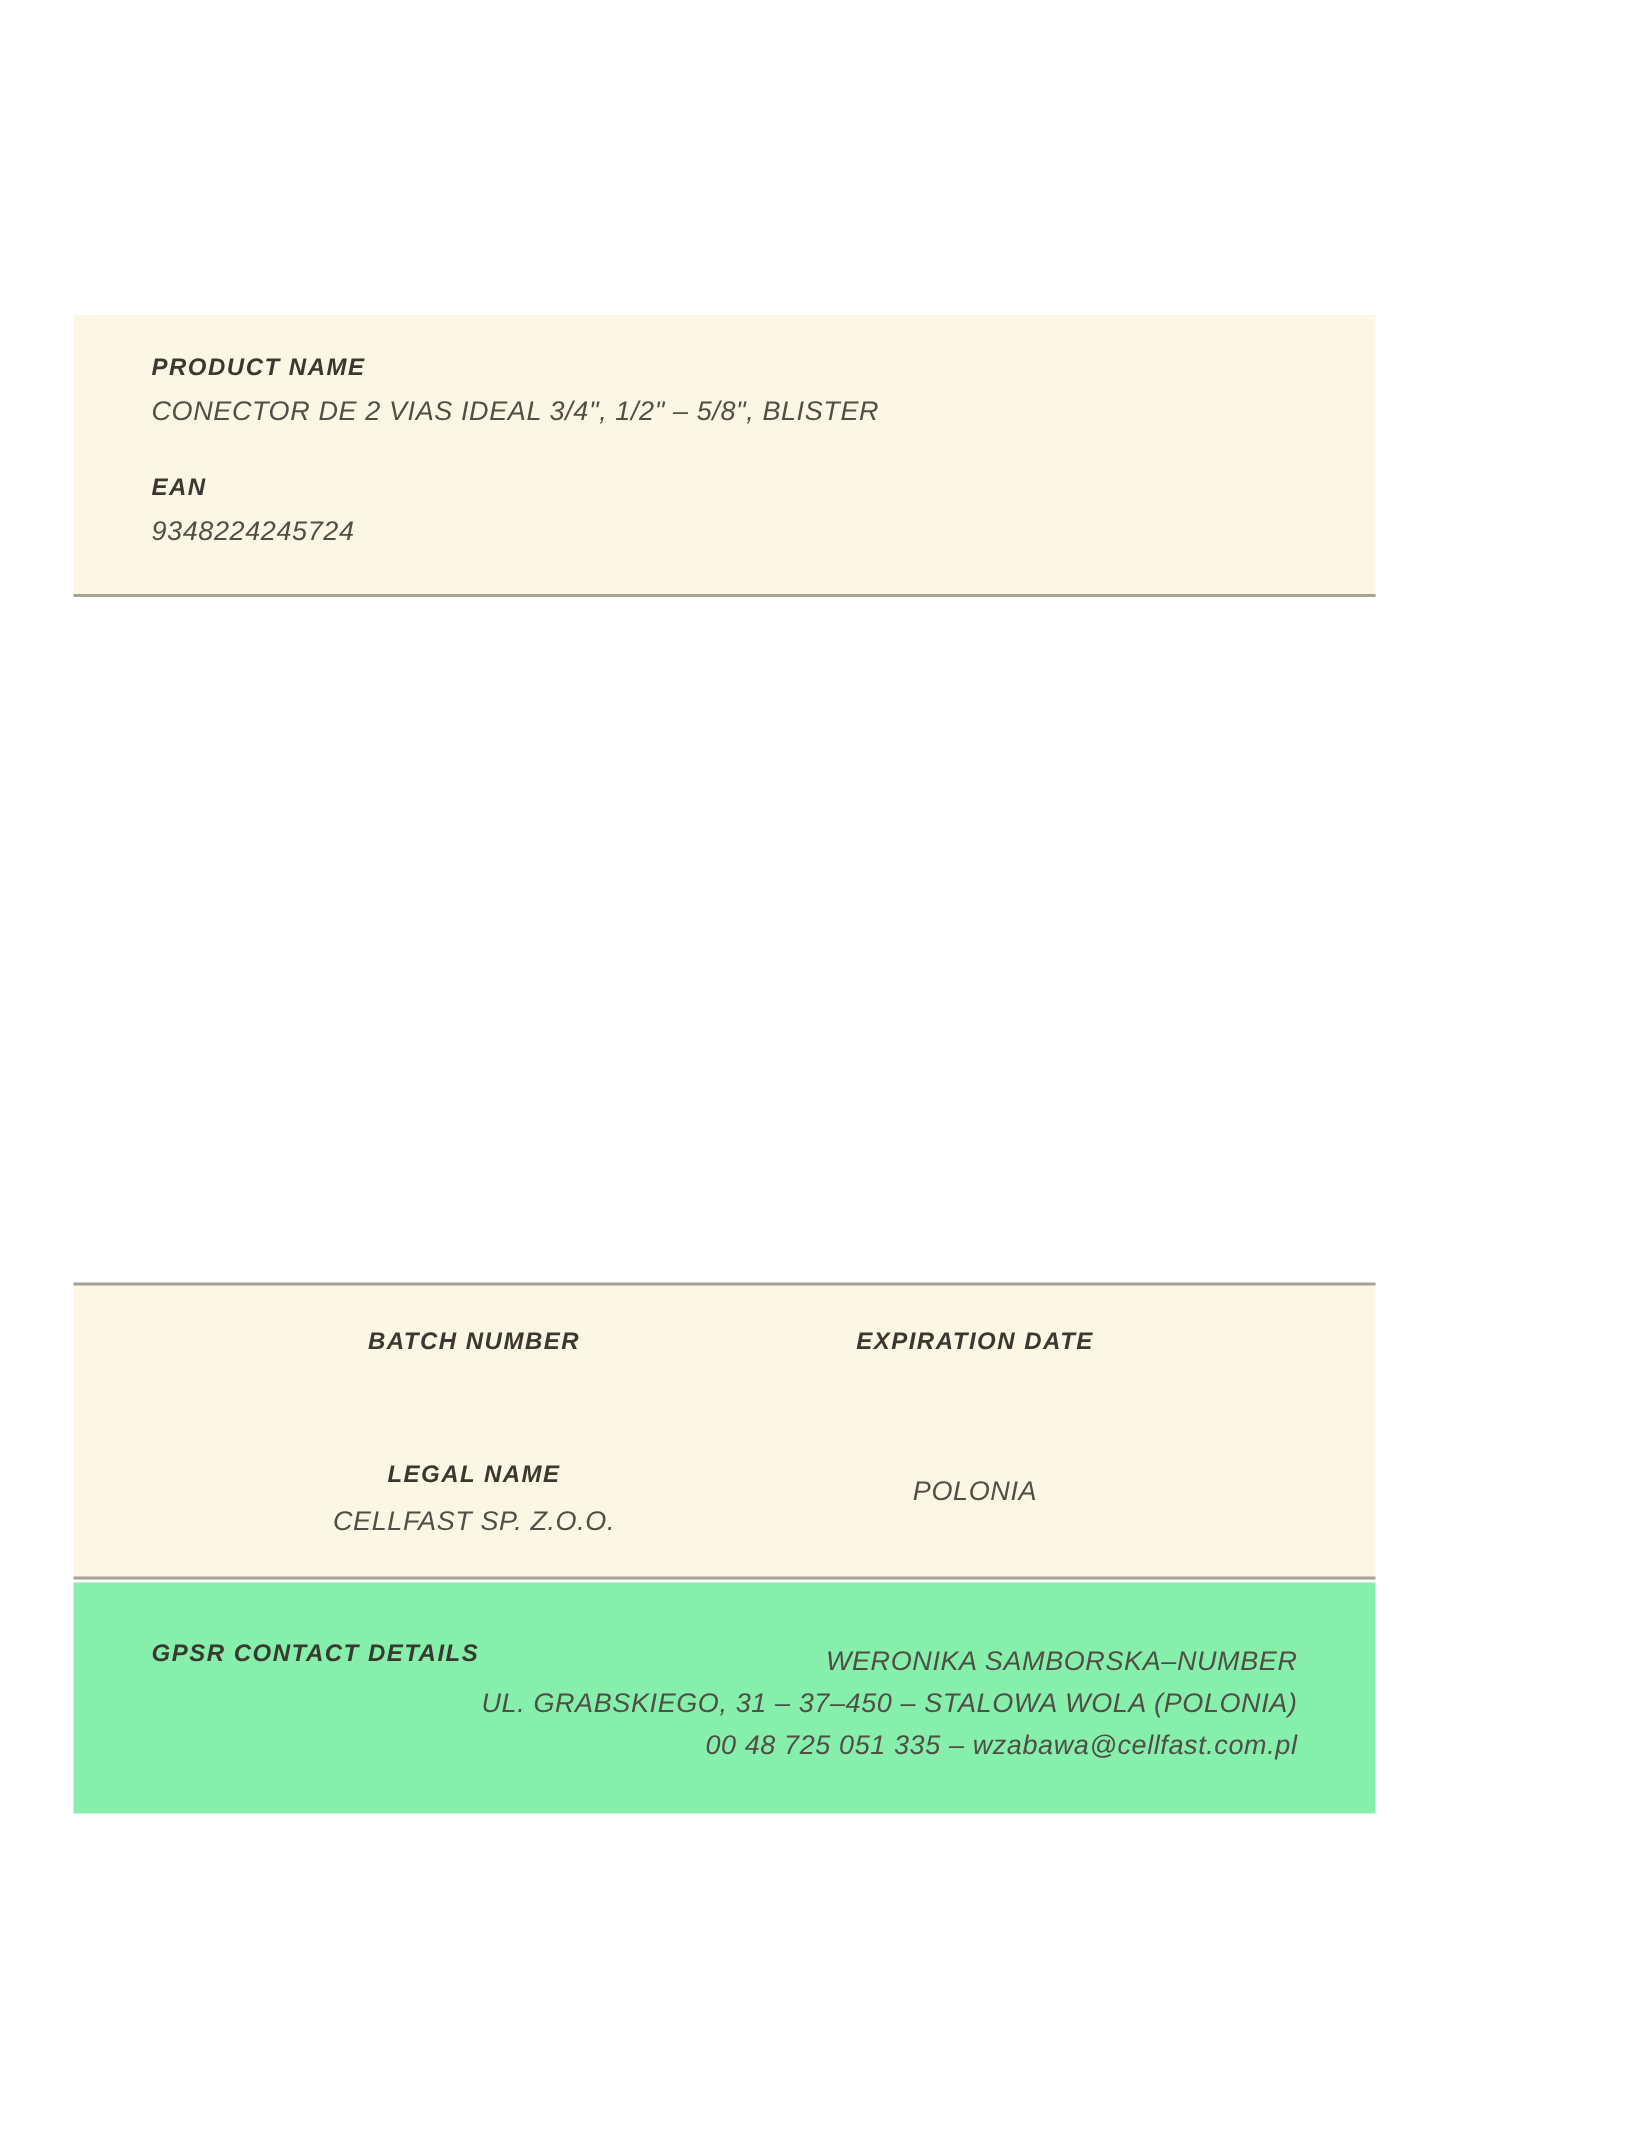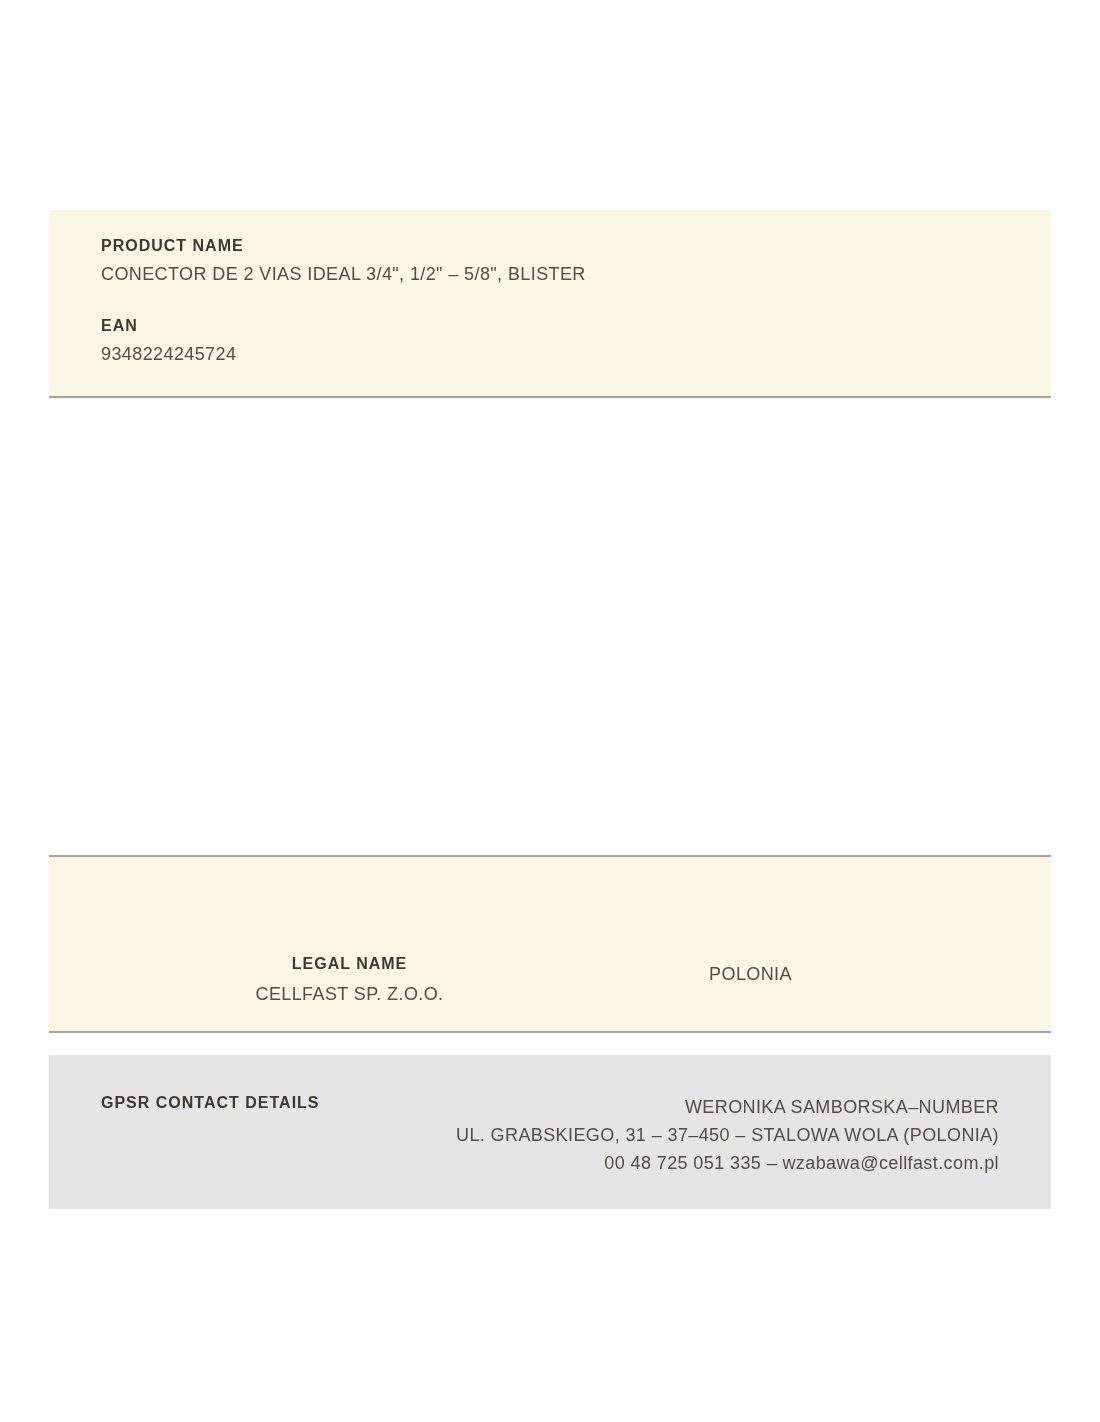--- a/index.html
+++ b/index.html
@@ -6,22 +6,23 @@
   html, body { width: 1100px; height: 1422px; }
   body {
     background: #ffffff;
     font-family: "Liberation Sans", sans-serif;
     position: relative;
     overflow: hidden;
   }
   .panel {
     position: absolute;
     left: 49px;
-    width: 1002px;
+    width: 868px;
     background: #fcf6e5;
+    font-style: italic;
   }
   .label {
     font-size: 16px;
     font-weight: bold;
     letter-spacing: 1px;
     color: #3b392f;
     line-height: 20px;
   }
   .value {
     font-size: 18px;
@@ -54,21 +55,21 @@
   .two-col .col {
     flex: 1;
     text-align: center;
   }
   #batch-panel .row-values { margin-top: 69px; }
   #batch-panel .col .value { margin-top: 10px; }
 
   
   #gpsr-panel {
     top: 1055px;
-    background: #e5e5e5;
+    background: #86efac;
     padding: 38px 52px 32px 52px;
     display: flex;
     justify-content: space-between;
     align-items: flex-start;
     min-height: 154px;
   }
   #gpsr-panel .contact-block {
     text-align: right;
   }
   #gpsr-panel .contact-block .value { line-height: 28px; }
@@ -81,20 +82,28 @@
     <div class="label">PRODUCT NAME</div>
     <div class="value">CONECTOR DE 2 VIAS IDEAL 3/4", 1/2" – 5/8", BLISTER</div>
   </div>
   <div class="field">
     <div class="label">EAN</div>
     <div class="value">9348224245724</div>
   </div>
 </section>
 
 <section class="panel" id="batch-panel">
+  <div class="two-col row-labels">
+    <div class="col">
+      <div class="label">BATCH NUMBER</div>
+    </div>
+    <div class="col">
+      <div class="label">EXPIRATION DATE</div>
+    </div>
+  </div>
   <div class="two-col row-values">
     <div class="col">
       <div class="label">LEGAL NAME</div>
       <div class="value">CELLFAST SP. Z.O.O.</div>
     </div>
     <div class="col">
       <div class="value">POLONIA</div>
     </div>
   </div>
 </section>

